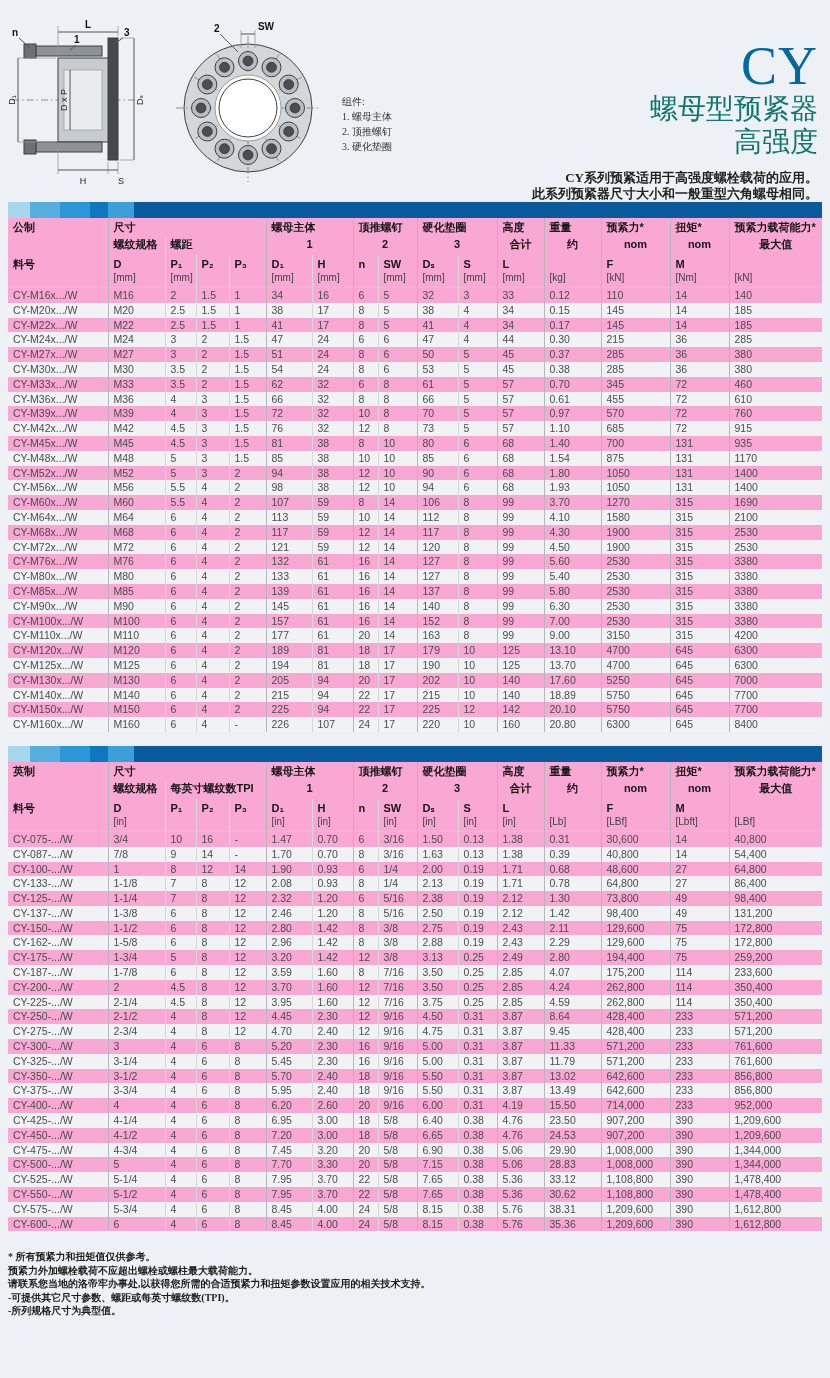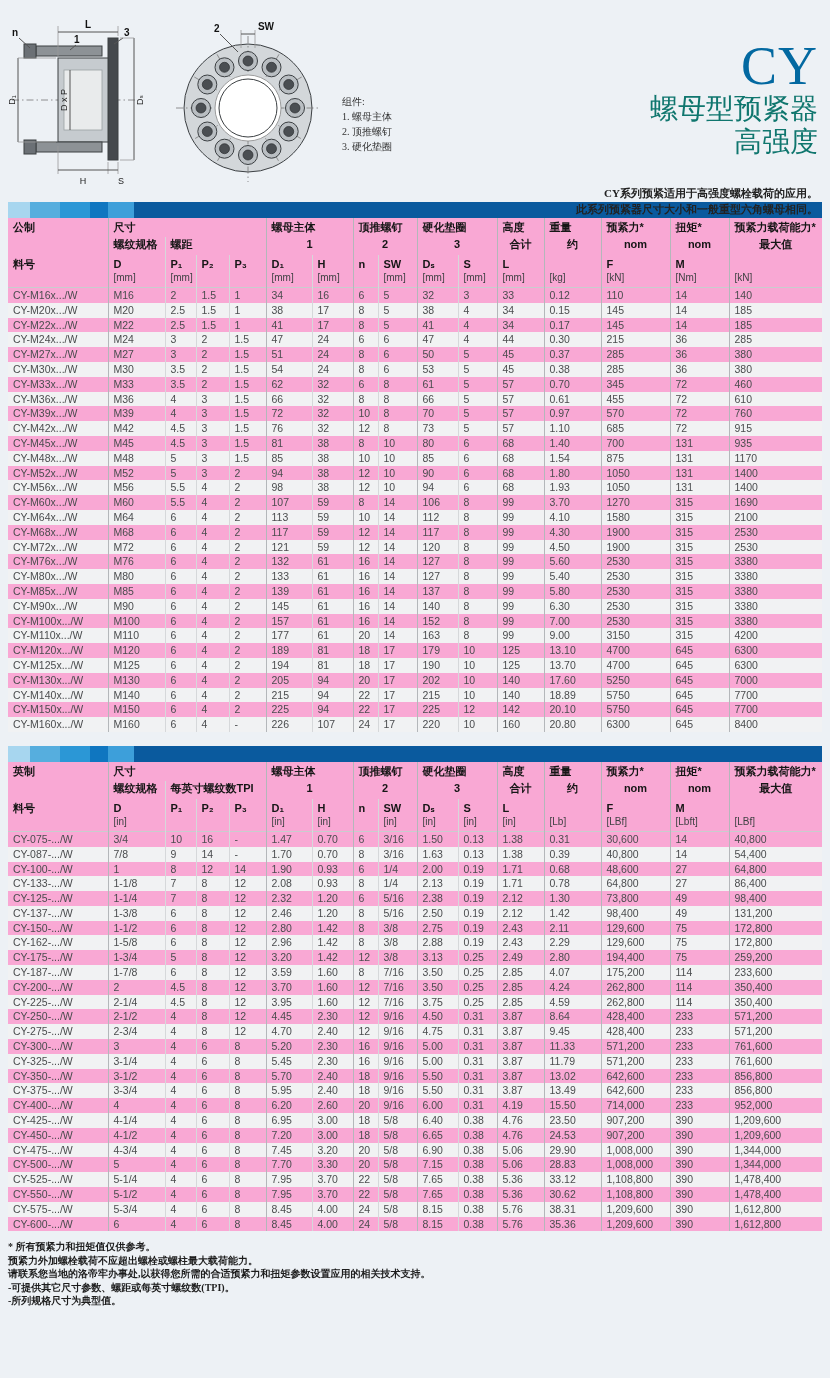--- a/index.html
+++ b/index.html
@@ -16,21 +16,21 @@
   .drawings{display:flex;width:475px;}
   .dwg{flex:none;}
   .legend{
     font-family:"Liberation Serif","DejaVu Serif",serif;
     font-size:10px;color:#333;line-height:15px;margin-top:78px;margin-left:12px;white-space:nowrap;
   }
   .titleblock{flex:1;text-align:right;padding-top:24px;padding-right:4px;}
   .product{font-size:54px;line-height:52px;font-weight:400;letter-spacing:1px;color:#0369a1;font-family:Liberation Serif, serif;}
   .sub{font-size:28px;line-height:33px;font-weight:400;color:#0f766e;}
   .desc{
-    margin-top:27px;font-size:11px;line-height:16px;color:#222;
+    margin-top:12px;font-size:13px;line-height:16px;color:#222;
     font-family:"Liberation Serif","DejaVu Serif",serif;font-weight:bold;
   }
 
   
   .dim{stroke:#555;stroke-width:1;}
   .ext{stroke:#999;stroke-width:0.8;}
   .cline{stroke:#777;stroke-width:0.8;stroke-dasharray:7 3 1.5 3;fill:none;}
   .lt{font-size:9px;fill:#222;}
   .lb{font-size:10px;fill:#111;font-weight:bold;}
   .part{stroke:#3c4043;stroke-width:1;}
@@ -63,21 +63,21 @@
   .dt tbody td:nth-child(n+2){border-left:1px solid #d6d8da;}
   .dt tbody td:nth-child(2),.dt tbody td:nth-child(6),.dt tbody td:nth-child(8),
   .dt tbody td:nth-child(10),.dt tbody td:nth-child(12),.dt tbody td:nth-child(13),
   .dt tbody td:nth-child(14),.dt tbody td:nth-child(15),.dt tbody td:nth-child(16){
     border-left-color:#b4b7ba;
   }
   .tbl2{margin-top:14px;}
 
   
   .foot{
-    margin-top:9px;font-size:10px;line-height:13.5px;color:#1d1d1d;
+    margin-top:19px;font-size:10px;line-height:13.5px;color:#1d1d1d;
     font-family:"Liberation Serif","DejaVu Serif",serif;font-weight:bold;
   }
 </style>
 </head>
 <body>
 
 <div class="page">
 
   <div class="top">
     <div class="drawings">

